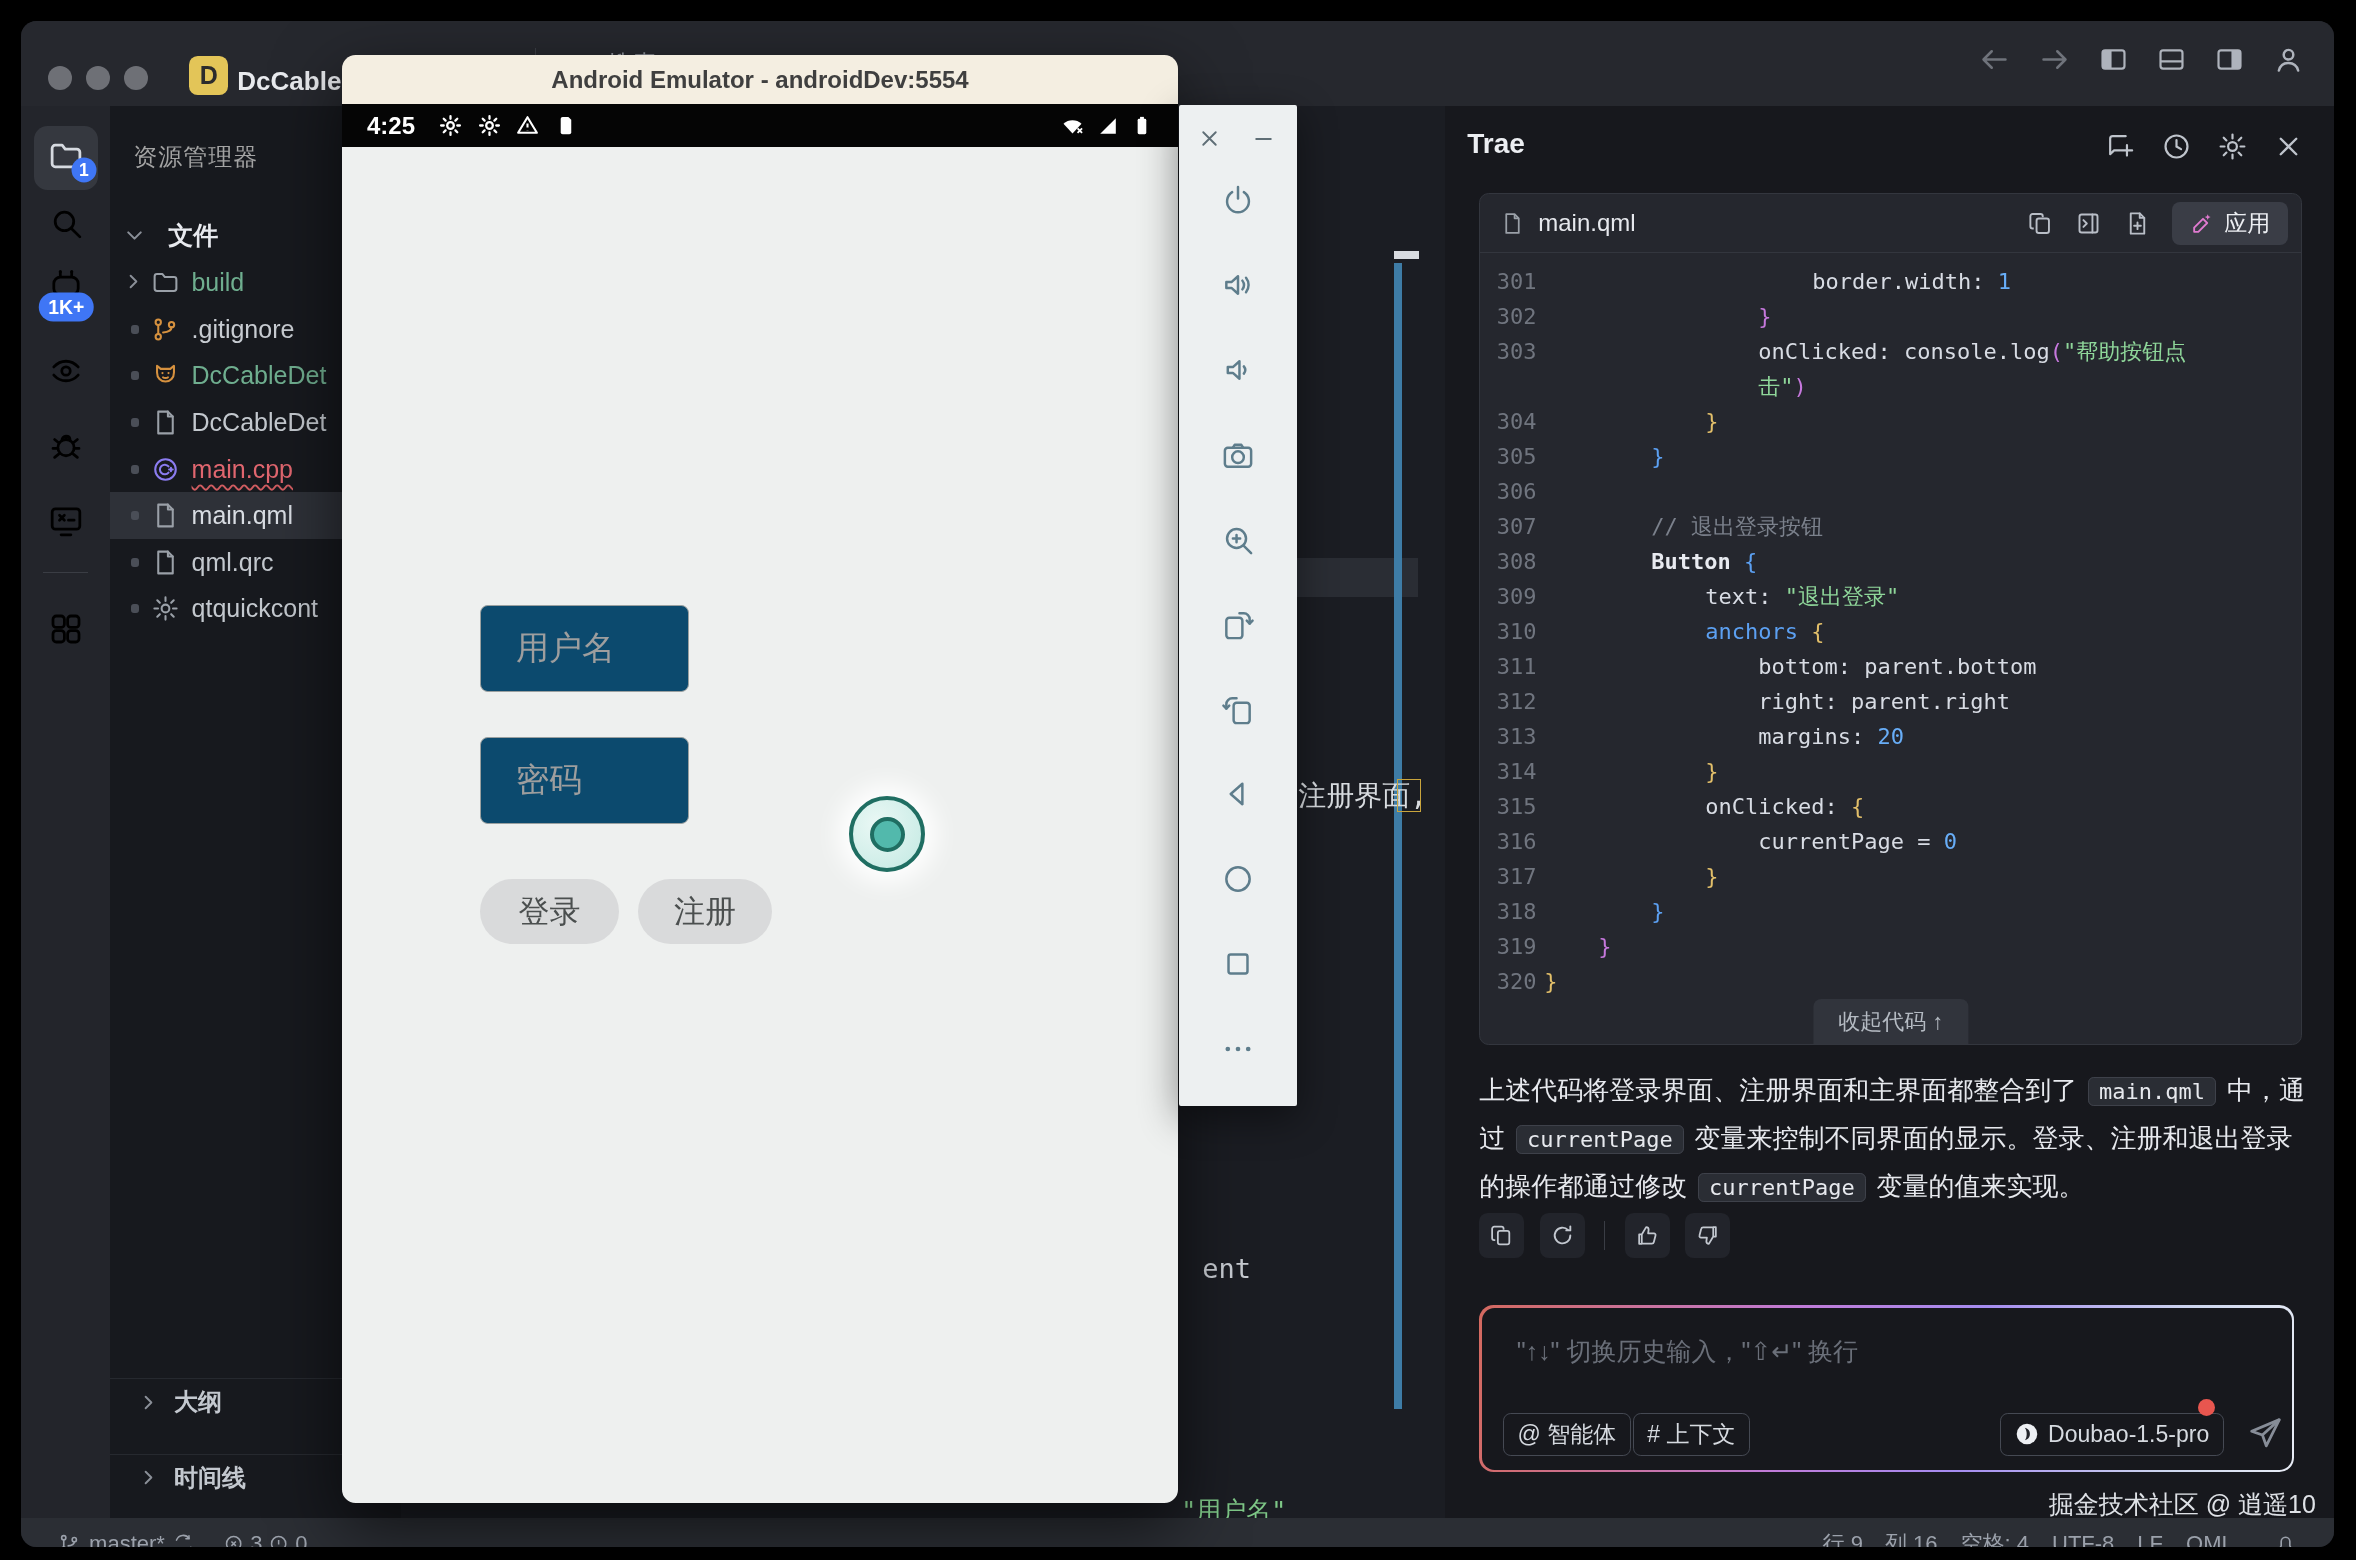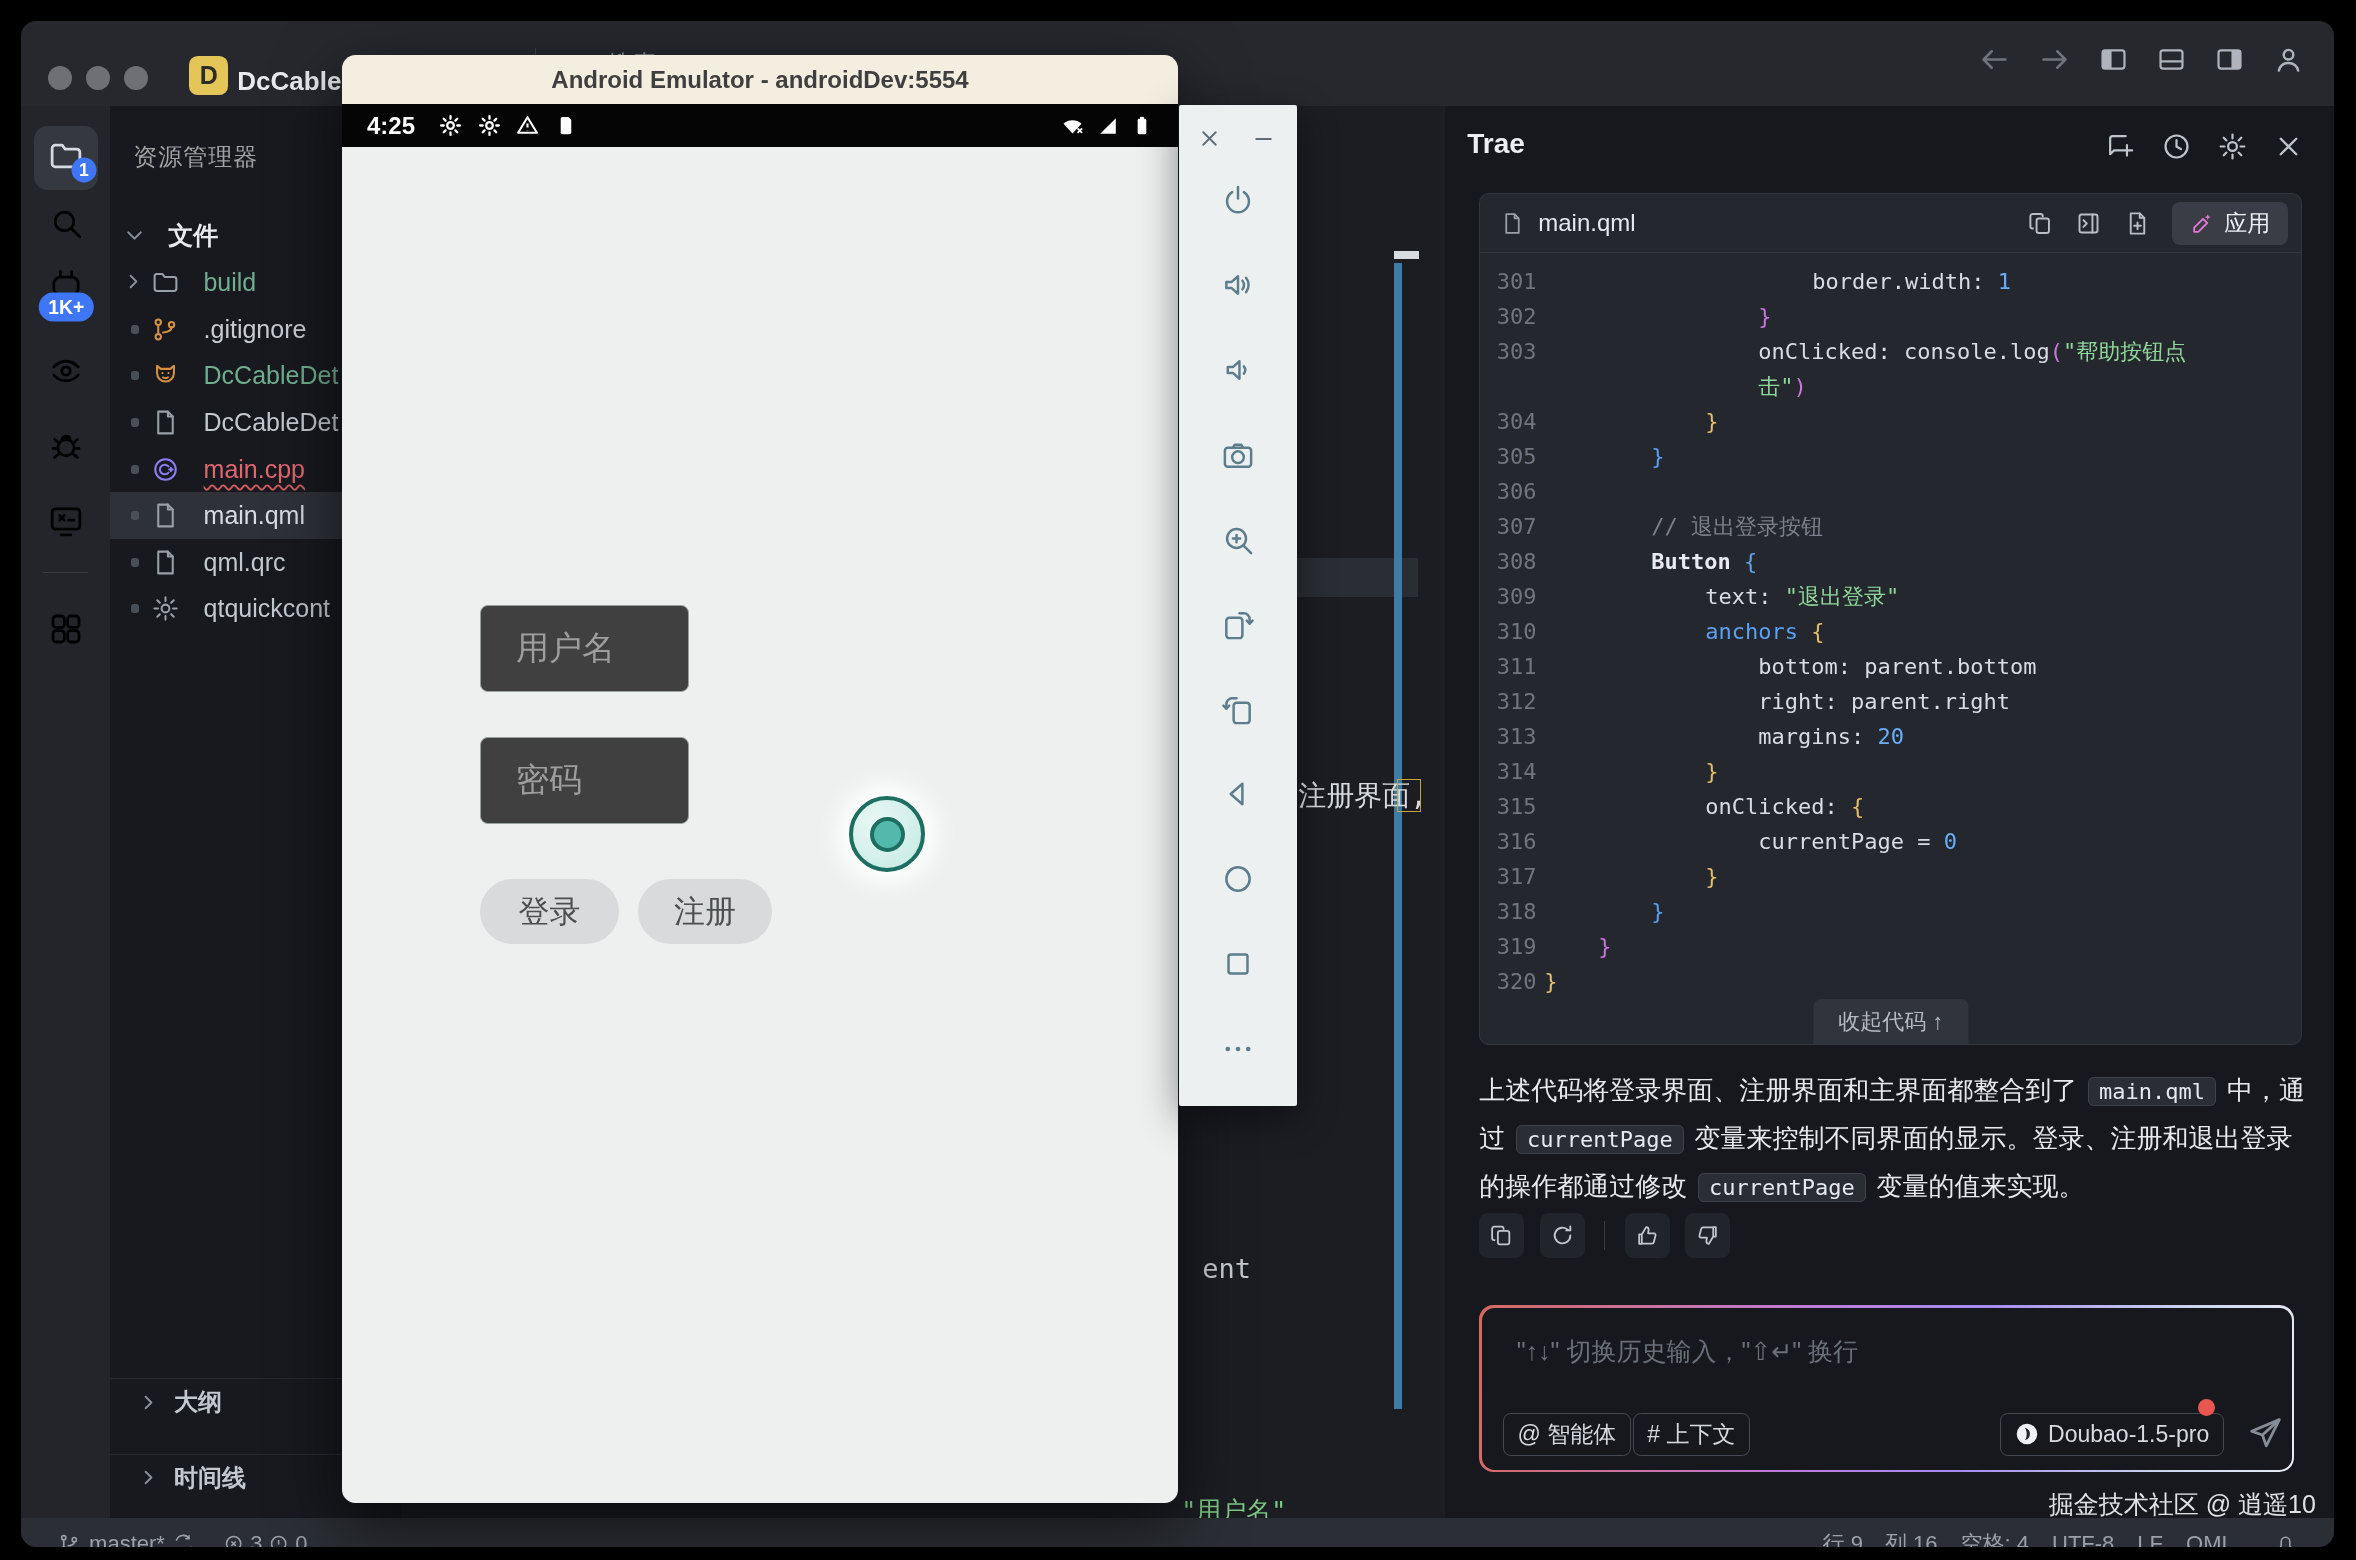--- a/index.html
+++ b/index.html
@@ -21,21 +21,21 @@
   
   #activitybar{left:0;top:85px;width:89px;bottom:29px;background:#23252b;}
   .act-item{position:absolute;left:45px;transform:translate(-50%,-50%);}
   .act-active{position:absolute;left:12.6px;width:64px;height:64px;border-radius:13.6px;background:#35383f;}
   .badge{position:absolute;background:#3f76f5;color:#fff;border-radius:19.4px;font-weight:bold;
          display:flex;align-items:center;justify-content:center;}
   
   #sidebar{left:89px;top:85px;width:291px;bottom:29px;background:#17191e;}
   #sb-header{left:23px;top:35px;font-size:24px;color:#a3a3a3;letter-spacing:1px;}
   .tree-row{position:absolute;left:0;width:100%;height:47px;display:flex;align-items:center;}
-  .tree-label{font-size:25px;white-space:nowrap;margin-left:12px;}
+  .tree-label{font-size:25px;white-space:nowrap;}
   .sec-bottom{position:absolute;left:0;width:100%;height:47px;border-top:1px solid #26292f;
               display:flex;align-items:center;color:#c3c8cf;font-size:24px;font-weight:bold;gap:13.6px;padding-left:27px;box-sizing:border-box;}
   .dot{width:8.7px;height:8.7px;border-radius:2.9px;background:#4a4e57;margin:0 11.6px 0 20.4px;flex:none;}
   .chev{width:25px;height:25px;margin:0 3.9px 0 11.6px;flex:none;color:#8a8f98;}
   .f-icon{width:29px;height:29px;margin-right:11.6px;flex:none;}
   .squig{text-decoration:underline wavy #d05c60 1.9px;text-underline-offset:5.8px;}
   
   #editor{left:380px;top:85px;right:0;bottom:29px;background:#1b1d23;}
   .mono{font-family:"DejaVu Sans Mono",monospace;}
   
@@ -76,21 +76,21 @@
   #statusbar .inner{position:absolute;left:0;top:5.8px;width:100%;display:flex;align-items:center;
                     color:#9ba1ab;font-size:22px;gap:13.6px;padding:0 37px;box-sizing:border-box;height:39px;}
   
   #emu{left:342px;top:55px;width:836px;height:1448px;border-radius:13.6px;overflow:hidden;z-index:50;
        box-shadow:0 24px 68px rgba(0,0,0,.6);}
   #emu-title{height:49px;background:#f4eee1;display:flex;align-items:center;justify-content:center;
              font-size:24px;font-weight:bold;color:#3f3f3f;}
   #emu-status{height:43px;background:#050505;display:flex;align-items:center;padding:0 25px;color:#fff;}
   #emu-screen{position:absolute;left:0;top:92px;right:0;bottom:0;background:#eef0ef;}
   .tfield{position:absolute;left:138px;width:209px;height:87px;border:1.9px solid #9aa0a0;border-radius:7.8px;
-          display:flex;align-items:center;padding-left:35px;box-sizing:border-box;font-size:33px;color:#9e9e9e;background:#404040;}
+          display:flex;align-items:center;padding-left:35px;box-sizing:border-box;font-size:33px;color:#9e9e9e;background:#0c4a6e;}
   .ebtn{position:absolute;height:65px;border-radius:33px;background:#d9dadb;display:flex;align-items:center;
         justify-content:center;font-size:31px;color:#4b4f4f;}
   #rec-outer{position:absolute;left:507px;top:649px;width:76px;height:76px;border-radius:50%;
              background:radial-gradient(circle at 35% 35%,#eaf8f5,#c2e9e2);border:4.9px solid #1f6e62;box-sizing:border-box;
              box-shadow:0 0 25px 11.6px rgba(255,255,255,.95);display:flex;align-items:center;justify-content:center;}
   #rec-inner{width:35px;height:35px;border-radius:50%;background:#52b9ac;border:4.4px solid #1f6e62;box-sizing:border-box;}
   
   #emutb{left:1179px;top:105px;width:118px;height:1001px;background:#edf0f1;z-index:50;border-radius:1.9px;
          box-shadow:0 11.6px 39px rgba(0,0,0,.45);}
   .etb-i{position:absolute;left:59px;transform:translate(-50%,-50%);color:#5e7d8c;}

